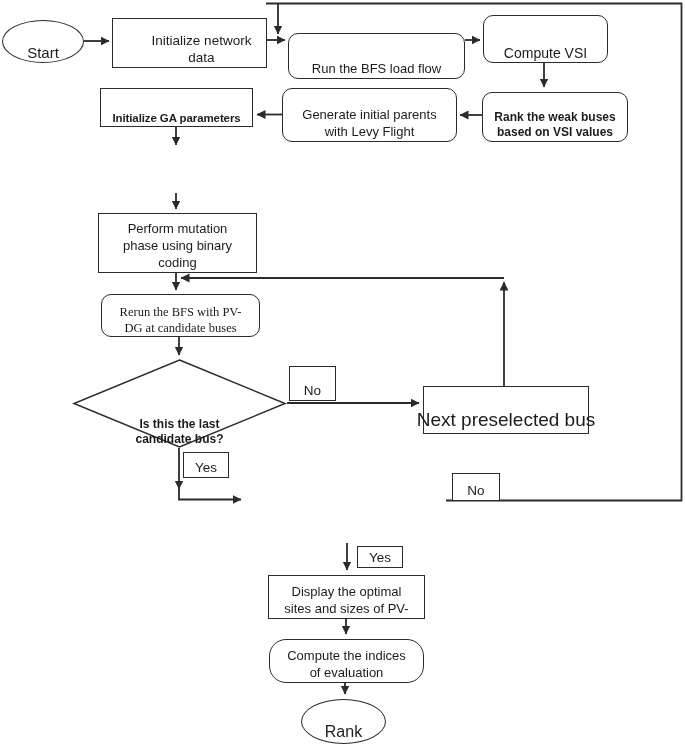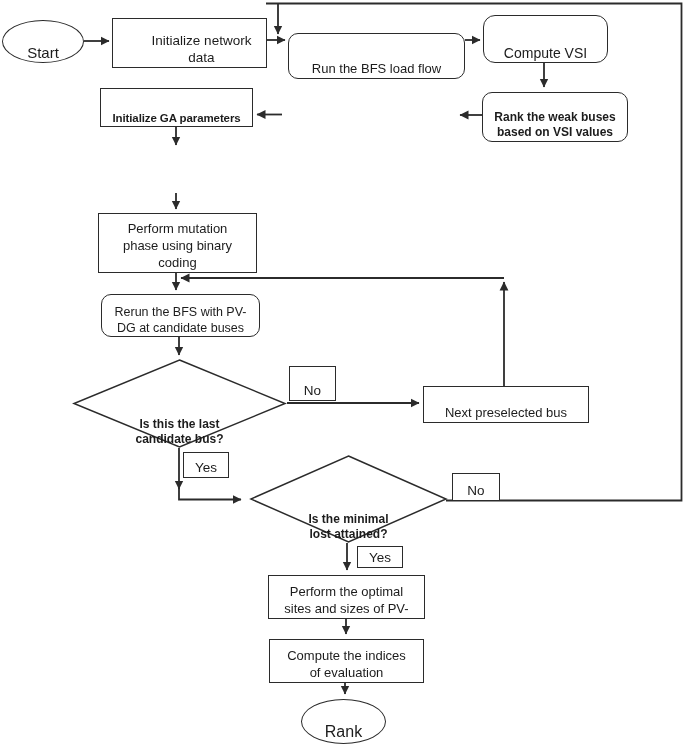--- a/index.html
+++ b/index.html
@@ -59,88 +59,85 @@
 
   <div class="node" style="left:112px;top:18px;width:155px;height:50px;font-size:13.5px;padding-left:24px;">
     <span class="lbl">Initialize network
 data</span>
   </div>
 
   <div class="node rounded" style="left:288px;top:33px;width:177px;height:46px;font-size:13px;">
     <span class="lbl nowrap">Run the BFS load flow</span>
   </div>
 
-  <div class="node rounded" style="left:483px;top:15px;width:125px;height:48px;font-size:14px;border-radius:12px;">
+  <div class="node rounded" style="left:483px;top:15px;width:125px;height:48px;font-size:14px;">
     <span class="lbl nowrap">Compute VSI</span>
   </div>
 
   <div class="node rounded semi" style="left:482px;top:92px;width:146px;height:50px;font-size:12px;">
     <span class="lbl">Rank the weak buses
 based on VSI values</span>
   </div>
 
+  <div class="node rounded" style="left:282px;top:88px;width:175px;height:54px;font-size:13px;">
+    <span class="lbl">Generate initial parents
+with Levy Flight</span>
+  </div>
 
   <div class="node semi" style="left:100px;top:88px;width:153px;height:39px;font-size:11.5px;letter-spacing:-0.1px;">
     <span class="lbl nowrap">Initialize GA parameters</span>
   </div>
 
 
   <div class="node" style="left:98px;top:213px;width:159px;height:60px;font-size:13px;">
     <span class="lbl">Perform mutation
 phase using binary
 coding</span>
   </div>
 
-  <div class="node rounded" style="left:101px;top:294px;width:159px;height:43px;font-size:12.5px;">
+  <div class="node rounded" style="left:101px;top:294px;width:159px;height:43px;font-size:12.5px;font-family:Liberation Serif, serif;">
     <span class="lbl">Rerun the BFS with PV-
 DG at candidate buses</span>
   </div>
 
   <div class="node diamond semi" style="left:72px;top:359px;width:215px;height:89px;font-size:12px;">
     <svg width="215" height="89" viewBox="0 0 215 89">
       <polygon points="107.5,1 213,44.5 107.5,88 2,44.5" fill="#ffffff" stroke="#2b2b2b" stroke-width="1.5"></polygon>
     </svg>
     <span class="lbl">Is this the last
 candidate bus?</span>
   </div>
 
   <div class="node" style="left:289px;top:366px;width:47px;height:35px;font-size:13.5px;">
     <span class="lbl">No</span>
   </div>
 
-  <div class="node" style="left:423px;top:386px;width:166px;height:37px;font-size:13px;">
+  <div class="node" style="left:423px;top:386px;width:166px;height:48px;font-size:19px;">
     <span class="lbl nowrap">Next preselected bus</span>
   </div>
 
   <div class="node" style="left:183px;top:452px;width:46px;height:26px;font-size:13.5px;">
     <span class="lbl">Yes</span>
   </div>
 
-  <div class="node diamond semi" style="left:249px;top:455px;width:199px;height:88px;font-size:12px;">
-    <svg width="199" height="88" viewBox="0 0 199 88">
-      <polygon points="99.5,1 197,44 99.5,87 2,44" fill="#ffffff" stroke="#2b2b2b" stroke-width="1.5"></polygon>
-    </svg>
-    <span class="lbl">Is the minimal
-lost attained?</span>
-  </div>
 
   <div class="node" style="left:452px;top:473px;width:48px;height:28px;font-size:13.5px;">
     <span class="lbl">No</span>
   </div>
 
   <div class="node" style="left:357px;top:546px;width:46px;height:22px;font-size:13.5px;">
     <span class="lbl">Yes</span>
   </div>
 
   <div class="node" style="left:268px;top:575px;width:157px;height:44px;font-size:13px;">
-    <span class="lbl">Perform the optimal
+    <span class="lbl">Display the optimal
 sites and sizes of PV-</span>
   </div>
 
-  <div class="node" style="left:269px;top:639px;width:155px;height:44px;font-size:13px;">
+  <div class="node" style="left:269px;top:639px;width:155px;height:44px;font-size:13px;border-radius:17px;">
     <span class="lbl">Compute the indices
 of evaluation</span>
   </div>
 
   <div class="node oval" style="left:301px;top:699px;width:85px;height:45px;font-size:16px;">
     <span class="lbl">Rank</span>
   </div>
 
 </div>
 

